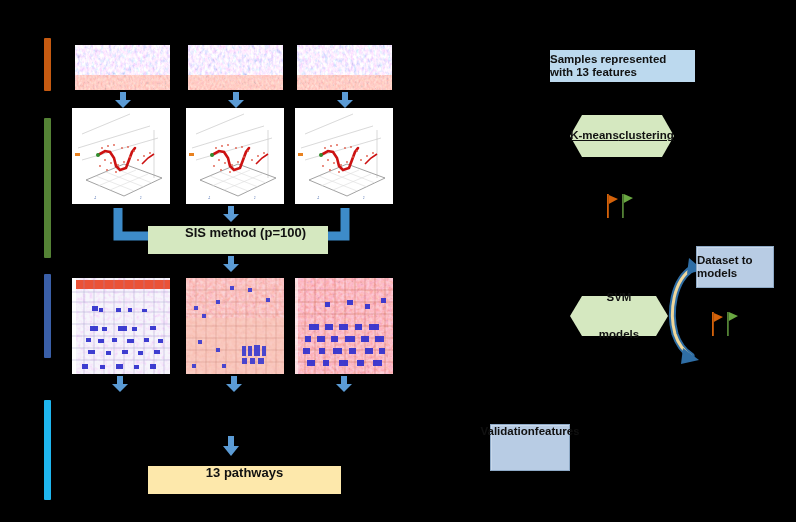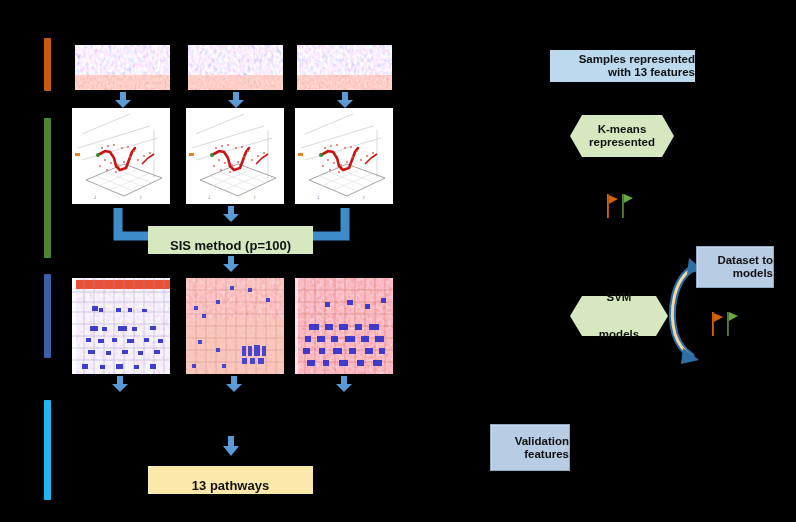--- a/index.html
+++ b/index.html
@@ -6,21 +6,21 @@
   body{width:796px;height:522px;position:relative;overflow:hidden;
        font-family:"Liberation Sans",sans-serif;color:#000;}
   #stage{position:absolute;left:0;top:0;width:796px;height:522px;background:#000;}
 
   .abs{position:absolute;}
 
   
   .vbar{position:absolute;width:7px;border-radius:1px;}
 
   
-  .pbox{position:absolute;display:flex;align-items:flex-end;justify-content:center;
+  .pbox{position:absolute;display:flex;align-items:flex-start;justify-content:center;
         text-align:center;font-weight:bold;line-height:1.12;
         font-family:"Liberation Sans",sans-serif;color:#111;}
   .green-box{background:#d5e8c0;}
   .yellow-box{background:#fde8ab;}
   .blue-box{background:#b8cce4;border:1px solid #8ea9c6;box-shadow:1px 1px 0 rgba(255,255,255,.25) inset;}
   .blue-box-light{background:#bcd9ee;}
 
   
   .hexwrap{position:absolute;}
   .hexwrap svg{position:absolute;left:0;top:0;}
@@ -293,21 +293,21 @@
         <polygon points="7,0 13,0 13,8 18,8 10,16 2,8 7,8" fill="#5b9bd5"></polygon>
       </svg>
   </div>
   <div class="abs" style="left:295px;top:206px;width:60px;height:50px;">
     <svg viewBox="0 0 60 50" width="60" height="50">
       <path d="M50 2 L50 30 L16 30" stroke="#3d8bc9" stroke-width="9" fill="none"></path>
       <polygon points="18,20 2,30 18,40" fill="#3d8bc9"></polygon>
     </svg>
   </div>
 
-  <div class="pbox green-box" style="left:148px;top:226px;width:165px;height:28px;font-size:13px;">
+  <div class="pbox green-box" style="left:148px;top:226px;width:165px;height:28px;font-size:13px;padding-left:15px;">
     <span>SIS method (p=100)</span>
   </div>
 
   <div class="darrow" style="left:221px;top:256px;width:20px;height:16px;">
     <svg viewBox="0 0 20 16" width="20" height="16">
         <polygon points="7,0 13,0 13,8 18,8 10,16 2,8 7,8" fill="#5b9bd5"></polygon>
       </svg>
   </div>
 
   <div class="panel" style="left:72px;top:278px;width:98px;height:96px;">
@@ -463,36 +463,36 @@
       </svg>
   </div>
 
 
   <div class="darrow" style="left:221px;top:436px;width:20px;height:20px;">
     <svg viewBox="0 0 20 20" width="20" height="20">
         <polygon points="7,0 13,0 13,10 18,10 10,20 2,10 7,10" fill="#5b9bd5"></polygon>
       </svg>
   </div>
 
-  <div class="pbox yellow-box" style="left:148px;top:466px;width:165px;height:28px;font-size:13px;">
+  <div class="pbox yellow-box" style="left:148px;top:466px;width:193px;height:28px;font-size:13px;">
     <span>13 pathways</span>
   </div>
 
   <div class="pbox blue-box-light" style="left:550px;top:50px;width:145px;height:32px;font-size:11.5px;flex-direction:column;">
     <span>Samples represented</span>
     <span>with 13 features</span>
   </div>
 
   <div class="hexwrap" style="left:570px;top:115px;width:104px;height:42px;">
     <svg viewBox="0 0 104 42" width="104" height="42">
       <polygon points="12,0 92,0 104,21 92,42 12,42 0,21" fill="#d5e8c0"></polygon>
     </svg>
-    <div class="hexlabel" style="font-size:11.5px;flex-direction:column;">
+    <div class="hexlabel" style="font-size:11.5px;flex-direction:row;text-decoration:underline;">
       <span>K-means</span>
-      <span>represented</span>
+      <span>clustering</span>
     </div>
   </div>
 
   <div class="flags" style="left:602px;top:192px;width:36px;height:28px;">
     <svg viewBox="0 0 36 28" width="36" height="28">
       <g>
         <rect x="5" y="2" width="1.8" height="24" fill="#d4620a"></rect>
         <polygon points="6.8,3 16,7 6.8,12" fill="#d4620a"></polygon>
       </g>
       <g>
@@ -532,21 +532,21 @@
         <rect x="5" y="2" width="1.8" height="24" fill="#d4620a"></rect>
         <polygon points="6.8,3 16,7 6.8,12" fill="#d4620a"></polygon>
       </g>
       <g>
         <rect x="20" y="2" width="1.8" height="24" fill="#538135"></rect>
         <polygon points="21.8,2 31,6 21.8,11" fill="#6aa842"></polygon>
       </g>
     </svg>
   </div>
 
-  <div class="pbox blue-box" style="left:490px;top:424px;width:78px;height:45px;font-size:11.5px;flex-direction:column;">
+  <div class="pbox blue-box" style="left:490px;top:424px;width:78px;height:45px;font-size:11.5px;flex-direction:row;">
     <span>Validation</span>
     <span>features</span>
   </div>
 
   <div class="bracket" style="left:575px;top:396px;width:20px;height:110px;">
     <svg viewBox="0 0 20 110" width="20" height="110">
       <path d="M14 2 L5 2 L5 108 L14 108" stroke="#000" stroke-width="2.5" fill="none"></path>
       <path d="M5 55 L0 55" stroke="#000" stroke-width="2.5" fill="none"></path>
     </svg>
   </div>

